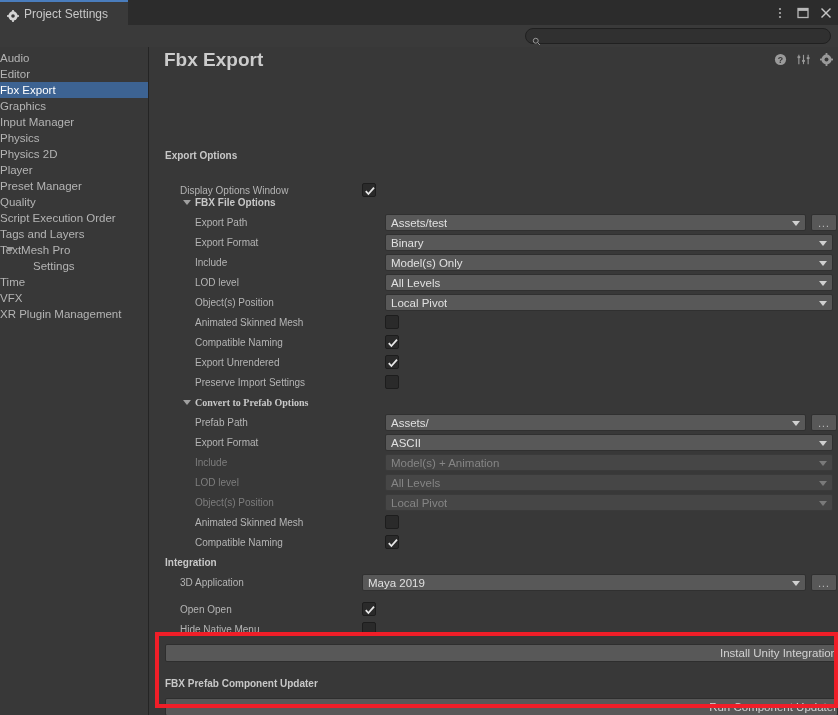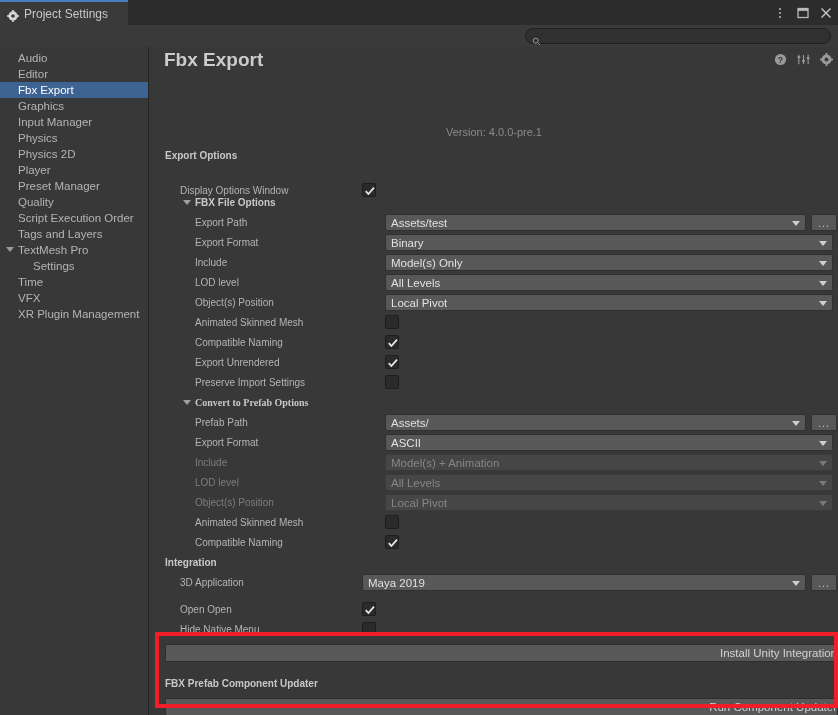--- a/index.html
+++ b/index.html
@@ -49,21 +49,21 @@
   }
 
   
   .sidebar {
     position: absolute; left: 0; top: 47px; width: 149px; height: 668px;
     background: #383838; border-right: 1px solid #242424;
     padding-top: 3px;
   }
   .side-item {
     height: 16px; line-height: 16px; font-size: 11.5px;
-    color: #b4b4b4; padding-left: 18px; position: relative; white-space: nowrap;
+    color: #b4b4b4; position: relative; white-space: nowrap;
   }
   .side-item.selected { background: #3d6392; color: #ffffff; }
   .side-item.child { padding-left: 33px; }
   .side-arrow {
     position: absolute; left: 6px; top: 5px;
     width: 0; height: 0;
     border-left: 4px solid transparent; border-right: 4px solid transparent;
     border-top: 5px solid #9a9a9a;
   }
 
@@ -251,21 +251,20 @@
           <g fill="#9a9a9a">
             <rect x="6.9" y="0" width="2.2" height="4"></rect>
             <rect x="6.9" y="12" width="2.2" height="4"></rect>
             <rect x="0" y="6.9" width="4" height="2.2"></rect>
             <rect x="12" y="6.9" width="4" height="2.2"></rect>
           </g>
         </svg>
       </span>
     </div>
 
-    <div class="version">Version: 4.0.0-pre.1</div>
 
     <div id="body-rows">
         <div class="row" style="top: 99px;">
           <div class="lbl bold" style="left: 15px;">Export Options</div>
         </div>
         <div class="row" style="top: 134px;">
           <div class="lbl" style="left: 30px;">Display Options Window</div>
           <div class="cb" style="left: 212px;">
             <svg viewBox="0 0 12 12" width="12" height="12">
               <polyline points="1.8,6.2 4.4,9 10,2.6" fill="none" stroke="#e8e8e8" stroke-width="1.8"></polyline>

